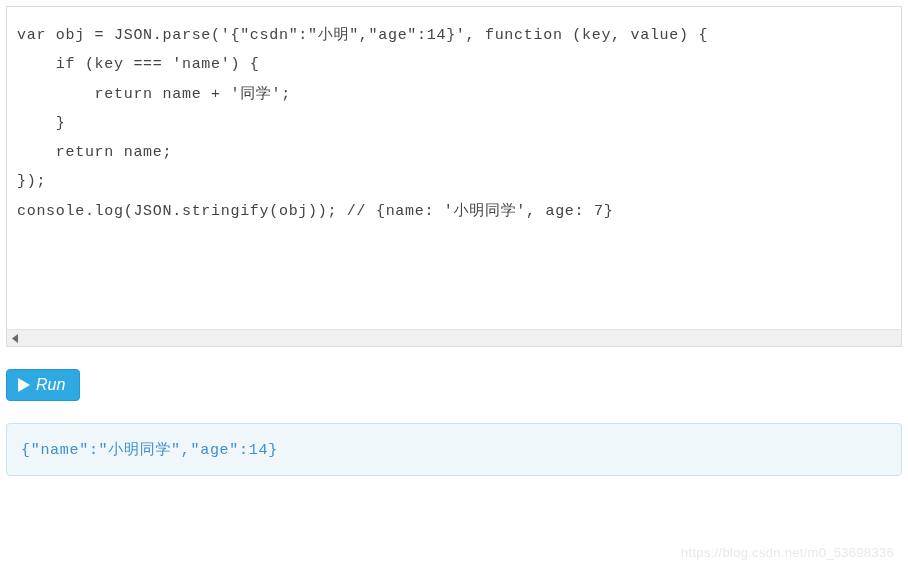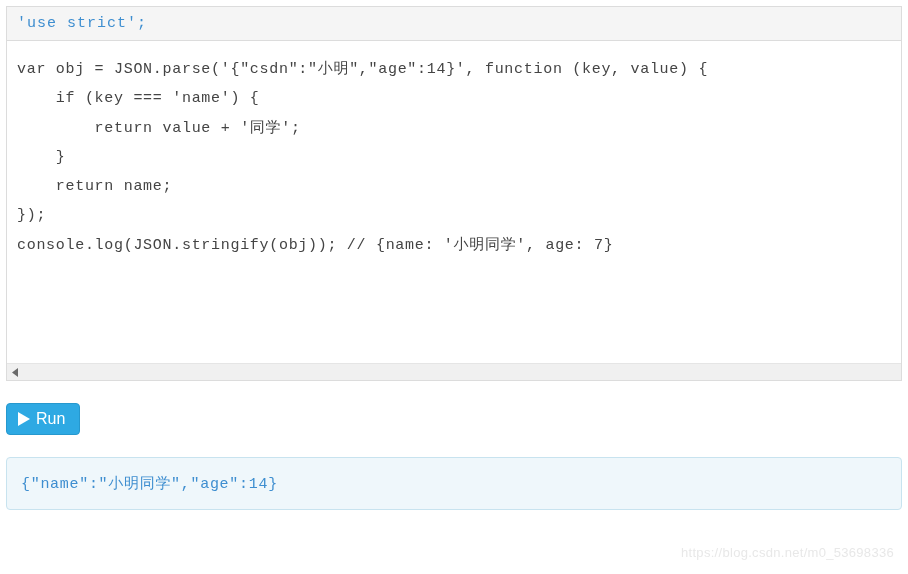--- a/index.html
+++ b/index.html
@@ -61,20 +61,21 @@
     align-items: center;
     background: #2ea9e3;
     color: #fff;
     border: 1px solid #2698ce;
     border-radius: 4px;
     padding: 6px 14px 6px 11px;
     font-family: Arial, sans-serif;
     font-size: 16px;
     cursor: pointer;
     gap: 6px;
+    font-style: italic;
   }
   .run-btn .play-icon svg { display:block; }
   .output-box {
     margin-top: 22px;
     background: #eff7fb;
     border: 1px solid #c8e3ef;
     border-radius: 4px;
     padding: 16px 14px;
     color: #3e8ed0;
     font-family: Consolas, "Courier New", monospace;
@@ -91,26 +92,23 @@
     letter-spacing: 0.3px;
     pointer-events: none;
   }
 </style>
 </head>
 <body>
 
 <div class="container">
 
   <div class="code-area">
-    <div class="strict-bar">
-      <span>'use strict';</span>
-    </div>
     <div class="code-body"><span>var obj = JSON.parse('{"csdn":"小明","age":14}', function (key, value) {</span>
 <span>    if (key === 'name') {</span>
-<span>        return value + '同学';</span>
+<span>        return name + '同学';</span>
 <span>    }</span>
 <span>    return name;</span>
 <span>});</span>
 <span>console.log(JSON.stringify(obj)); // {name: '小明同学', age: 7}</span></div>
     <div class="scrollbar-track">
       <div class="scrollbar-left-arrow">
         <svg width="8" height="9" viewBox="0 0 8 9">
             <polygon points="6,0 6,9 0,4.5" fill="#6a6a6a"></polygon>
           </svg>
       </div>

